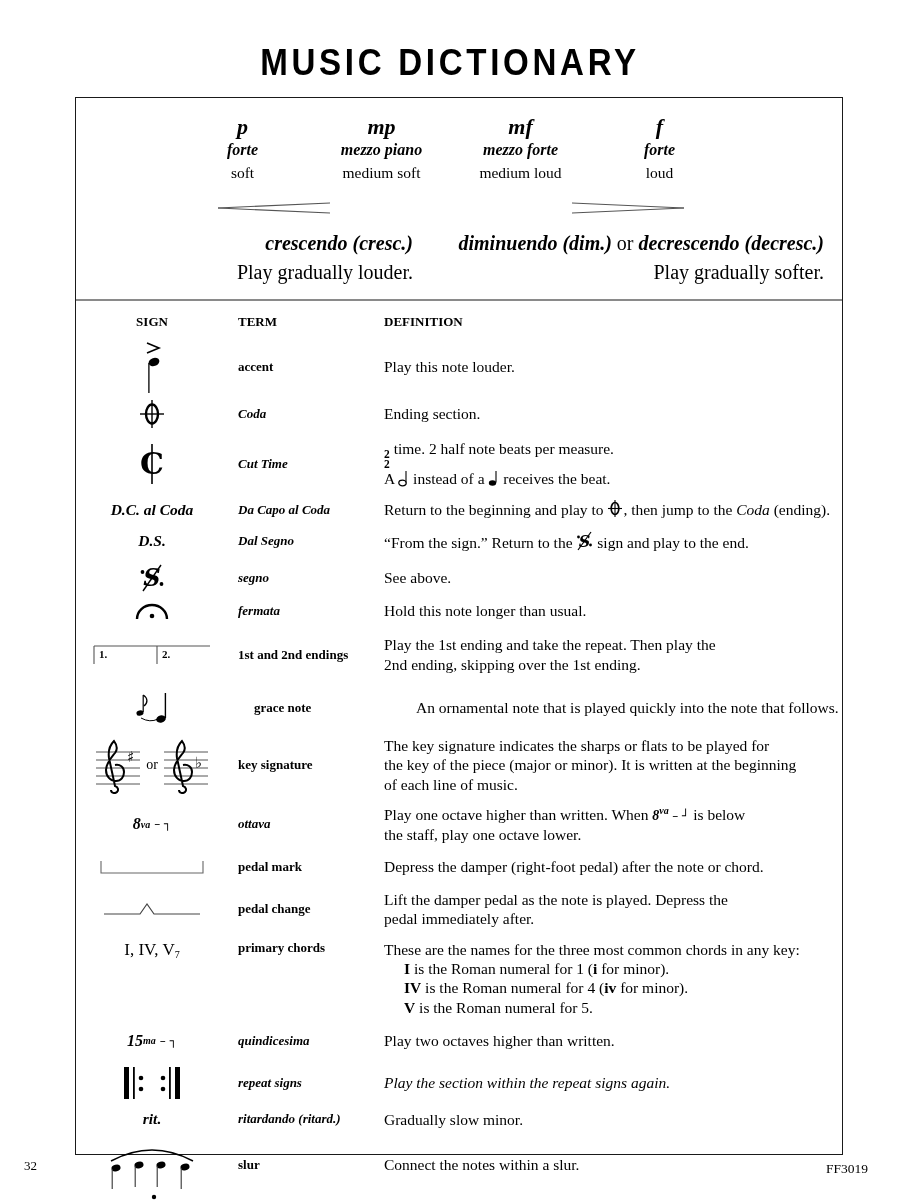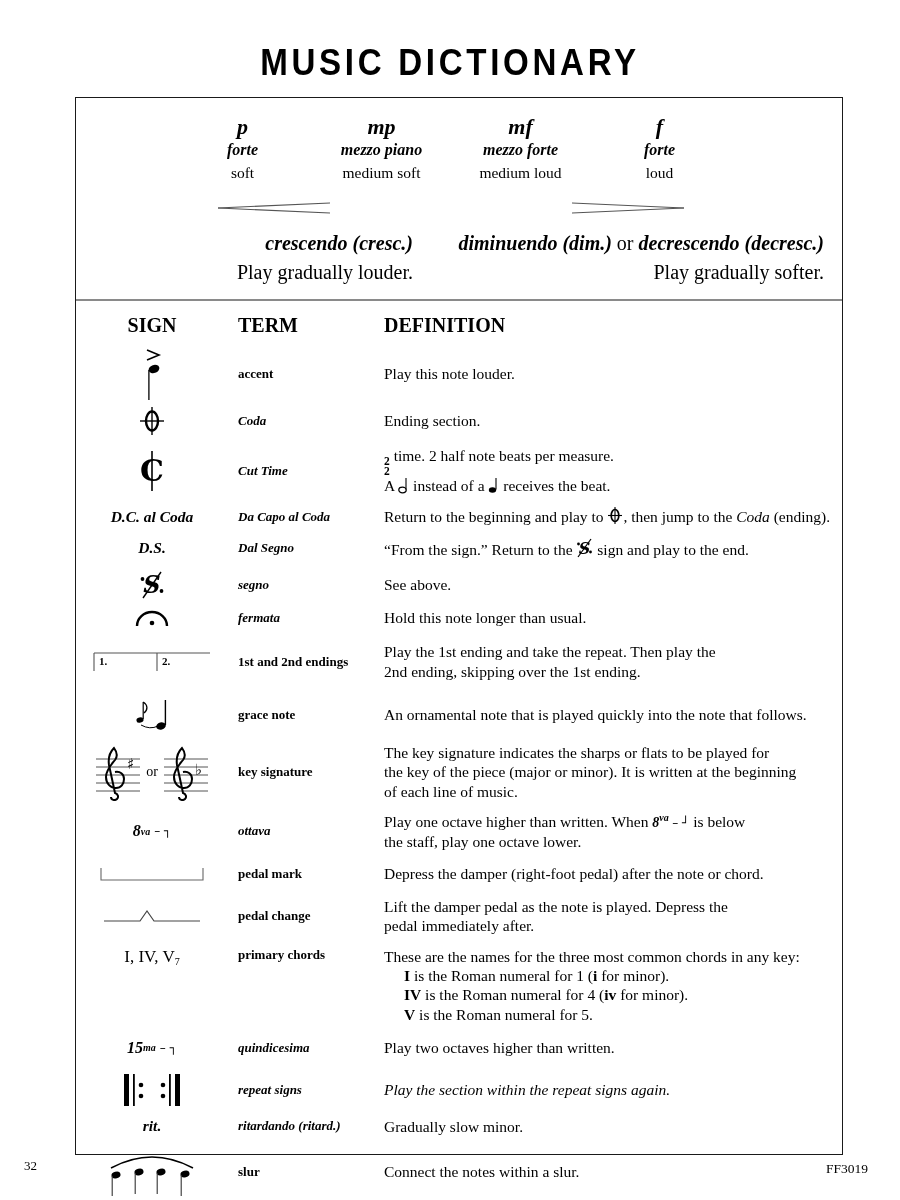--- a/index.html
+++ b/index.html
@@ -21,21 +21,21 @@
   .dim{left:494px;top:103px;}
   .lbl{position:absolute;text-align:right;font-size:20px;}
   .cresc-lbl{left:57px;top:134px;width:280px;}
   .dim-lbl{left:372px;top:134px;width:376px;}
   .lbl .t{font-weight:bold;font-style:italic;}
   .lbl .d{margin-top:6px;}
 
   
   .dict{border-top:2.5px solid #8a8a8a;padding-top:13px;}
   .hdr,.row{display:grid;grid-template-columns:152px 146px 1fr;}
-  .hdr{font-weight:bold;font-size:20px;margin-bottom:9px;}
+  .hdr{font-weight:bold;font-size:13px;margin-bottom:9px;}
   .hdr .h1{text-align:center;}
   .hdr .h2,.hdr .h3{padding-left:10px;}
   .row{align-items:center;margin-bottom:11px;}
   .row.top{align-items:start;}
   .sc{display:flex;justify-content:center;align-items:center;}
   .tc{padding-left:10px;font-weight:bold;font-size:13px;}
   .tc.it{font-style:italic;}
   .dc{padding-left:10px;font-size:15.5px;line-height:1.25;}
   .sg-txt{font-weight:bold;font-style:italic;font-size:15.5px;}
   .sg-plain{font-size:17px;align-items:flex-end;}
@@ -215,21 +215,21 @@
           <text x="71" y="17" font-family="Liberation Serif, serif" font-size="11" font-weight="bold">2.</text>
         </svg>
           </div>
         <div class="tc">1st and 2nd endings</div>
         <div class="dc">
           <div>Play the 1st ending and take the repeat. Then play the</div>
           <div>2nd ending, skipping over the 1st ending.</div>
         </div>
       </div>
 
-      <div class="row" style="margin-bottom:5px;">
+      <div class="row" style="margin-bottom:5px;gap:16px;">
         <div class="sc">
             <svg width="44" height="46">
           <ellipse cx="10" cy="28" rx="3.6" ry="2.7" transform="rotate(-15 10 28)" fill="#000"></ellipse>
           <line x1="13.2" y1="27" x2="13.2" y2="10" stroke="#000" stroke-width="1.2"></line>
           <path d="M13.2,10 C18,13 18,18 14,21" fill="none" stroke="#000" stroke-width="1.3"></path>
           <path d="M11,33 Q20,38 28,34" fill="none" stroke="#000" stroke-width="1"></path>
           <ellipse cx="31" cy="34" rx="4.9" ry="3.6" transform="rotate(-15 31 34)" fill="#000"></ellipse>
           <line x1="35.4" y1="33" x2="35.4" y2="8" stroke="#000" stroke-width="1.4"></line>
         </svg>
           </div>

